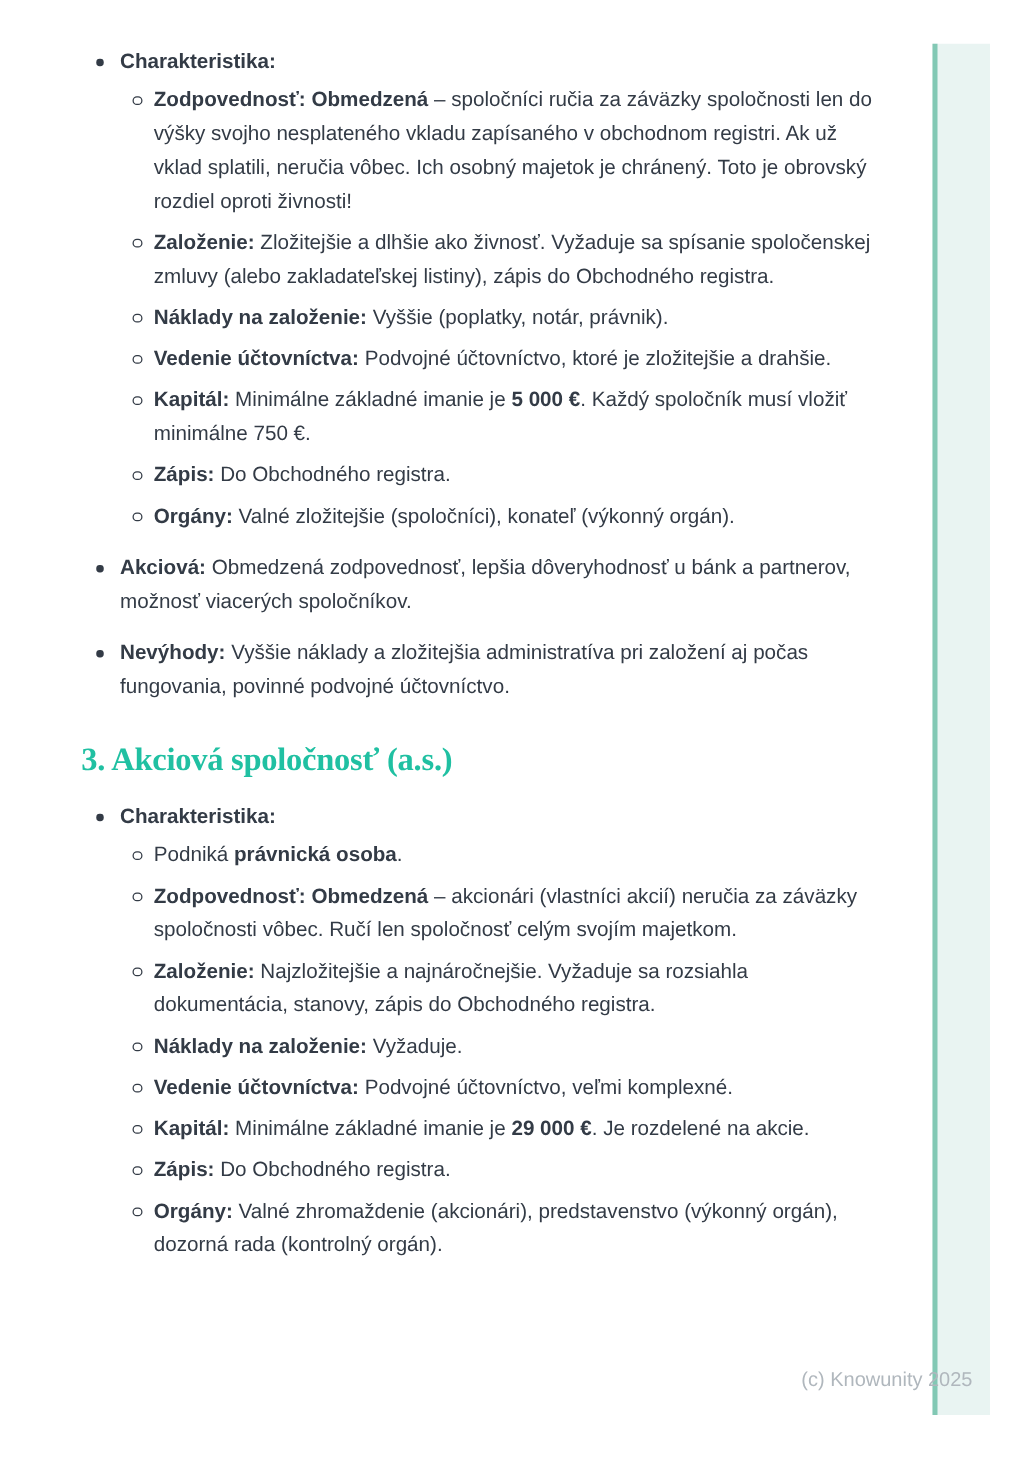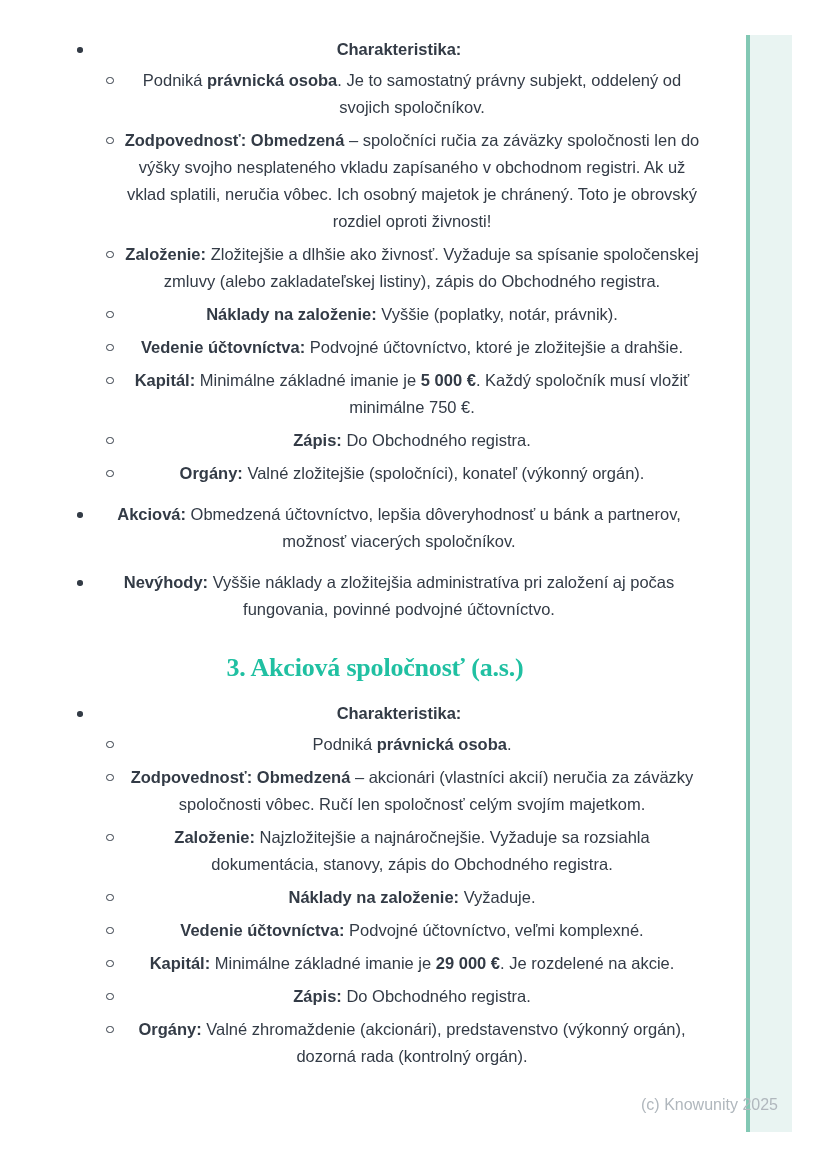--- a/index.html
+++ b/index.html
@@ -25,21 +25,20 @@
     width:46px;height:1097px;
     background:var(--strip-bg);
     border-left:4px solid var(--strip-edge);
   }
   .content{
     position:absolute;
     left:60px;top:36px;
     width:625px;
     font-size:16.5px;
     line-height:27px;
-    text-align:center;
   }
   ul{margin:0;padding:0;list-style:none;}
   ul.l1{padding-left:36px;width:644px;}
   ul.l1 > li{position:relative;margin-bottom:14px;max-width:606px;}
   ul.l1 > li::before{
     content:"";
     position:absolute;left:-19px;top:11px;
     width:5.5px;height:5.5px;border-radius:50%;
     background:var(--text);
   }
@@ -76,30 +75,29 @@
 </head>
 <body>
 
 <div class="page">
   <div class="side-strip"></div>
 
   <main class="content">
     <section id="sec-sro">
         <ul class="l1">
           <li><span class="b">Charakteristika:</span><ul class="l2">
-              <li><span>Podniká </span><span class="b">právnická osoba</span><span>. Je to samostatný právny subjekt, oddelený od svojich spoločníkov.</span></li>
               <li><span class="b">Zodpovednosť: Obmedzená</span><span> – spoločníci ručia za záväzky spoločnosti len do výšky svojho nesplateného vkladu zapísaného v obchodnom registri. Ak už vklad splatili, neručia vôbec. Ich osobný majetok je chránený. Toto je obrovský rozdiel oproti živnosti!</span></li>
               <li><span class="b">Založenie:</span><span> Zložitejšie a dlhšie ako živnosť. Vyžaduje sa spísanie spoločenskej zmluvy (alebo zakladateľskej listiny), zápis do Obchodného registra.</span></li>
               <li><span class="b">Náklady na založenie:</span><span> Vyššie (poplatky, notár, právnik).</span></li>
               <li><span class="b">Vedenie účtovníctva:</span><span> Podvojné účtovníctvo, ktoré je zložitejšie a drahšie.</span></li>
               <li><span class="b">Kapitál:</span><span> Minimálne základné imanie je </span><span class="b">5 000 €</span><span>. Každý spoločník musí vložiť minimálne 750 €.</span></li>
               <li><span class="b">Zápis:</span><span> Do Obchodného registra.</span></li>
               <li><span class="b">Orgány:</span><span> Valné zložitejšie (spoločníci), konateľ (výkonný orgán).</span></li>
             </ul></li>
-          <li><span class="b">Akciová:</span><span> Obmedzená účtovníctvo, lepšia dôveryhodnosť u bánk a partnerov, možnosť viacerých spoločníkov.</span></li>
+          <li><span class="b">Akciová:</span><span> Obmedzená zodpovednosť, lepšia dôveryhodnosť u bánk a partnerov, možnosť viacerých spoločníkov.</span></li>
           <li><span class="b">Nevýhody:</span><span> Vyššie náklady a zložitejšia administratíva pri založení aj počas fungovania, povinné podvojné účtovníctvo.</span></li>
         </ul>
       </section>
     <h2>3. Akciová spoločnosť (a.s.)</h2>
     <section id="sec-as">
         <ul class="l1">
           <li><span class="b">Charakteristika:</span><ul class="l2">
               <li><span>Podniká </span><span class="b">právnická osoba</span><span>.</span></li>
               <li><span class="b">Zodpovednosť: Obmedzená</span><span> – akcionári (vlastníci akcií) neručia za záväzky spoločnosti vôbec. Ručí len spoločnosť celým svojím majetkom.</span></li>
               <li><span class="b">Založenie:</span><span> Najzložitejšie a najnáročnejšie. Vyžaduje sa rozsiahla dokumentácia, stanovy, zápis do Obchodného registra.</span></li>

